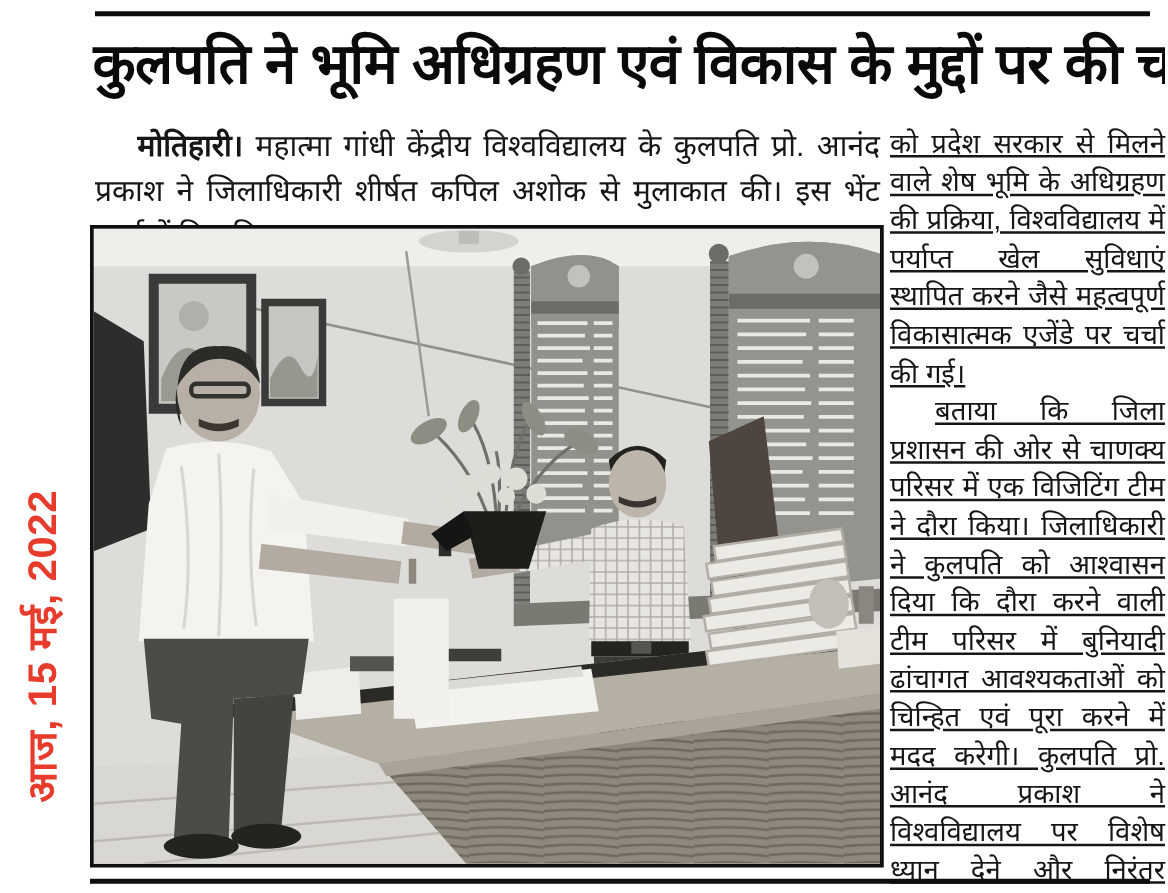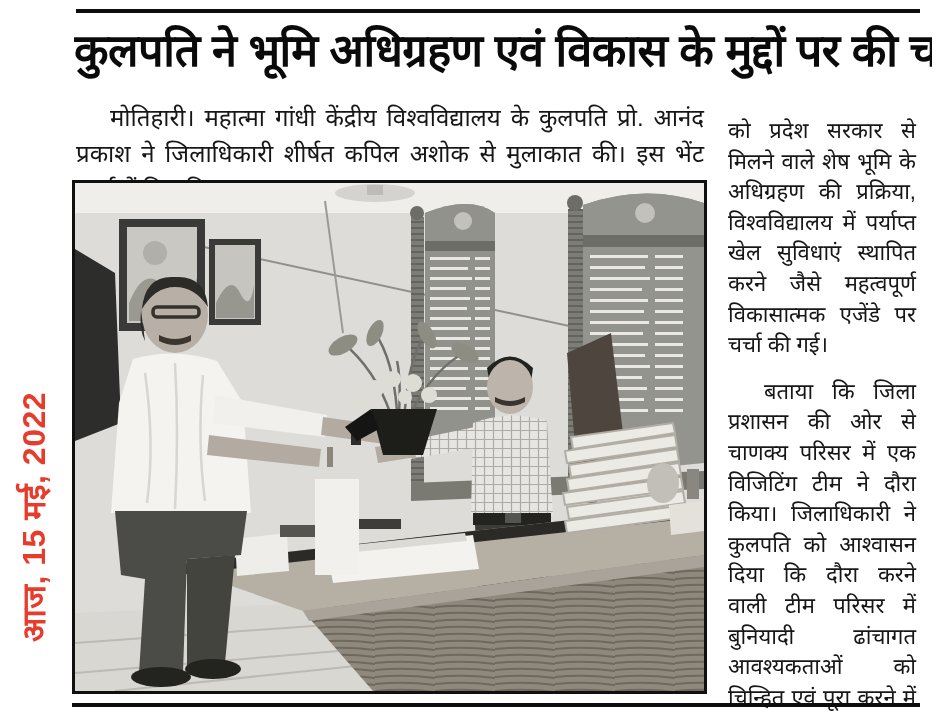--- a/index.html
+++ b/index.html
@@ -11,26 +11,26 @@
   .bottom-rule{position:absolute;left:72px;top:703px;width:848px;height:4px;background:#0d0d0d;}
   .headline{
     position:absolute;left:74px;top:16px;width:858px;margin:0;
     font-size:45px;font-weight:bold;line-height:1.55;color:#0a0a0a;
     white-space:nowrap;overflow:hidden;letter-spacing:-0.5px;
   }
   .intro{
     position:absolute;left:76px;top:100px;width:628px;margin:0;
     font-size:24px;line-height:36px;text-align:justify;text-indent:34px;color:#161616;
   }
-  .dateline{font-weight:normal;}
+  .dateline{font-weight:bold;}
   .right-col{
     position:absolute;left:712px;top:100px;width:220px;
     font-size:22px;line-height:30.6px;text-align:justify;color:#161616;
   }
-  .right-col p{margin:16px;}
+  .right-col p{margin:0;text-decoration:underline;}
   .right-col p.indented{text-indent:36px;}
   .photo-figure{
     position:absolute;left:72px;top:180px;width:635px;height:514px;
     border:3px solid #101010;box-sizing:border-box;background:#e6e5e2;margin:0;
   }
   .photo-figure svg{display:block;width:100%;height:100%;}
   .date-strip{
     position:absolute;left:12px;top:642px;transform:rotate(-90deg);transform-origin:0 0;
     font-size:32px;line-height:44px;white-space:nowrap;font-weight:bold;letter-spacing:0.5px;
   }

